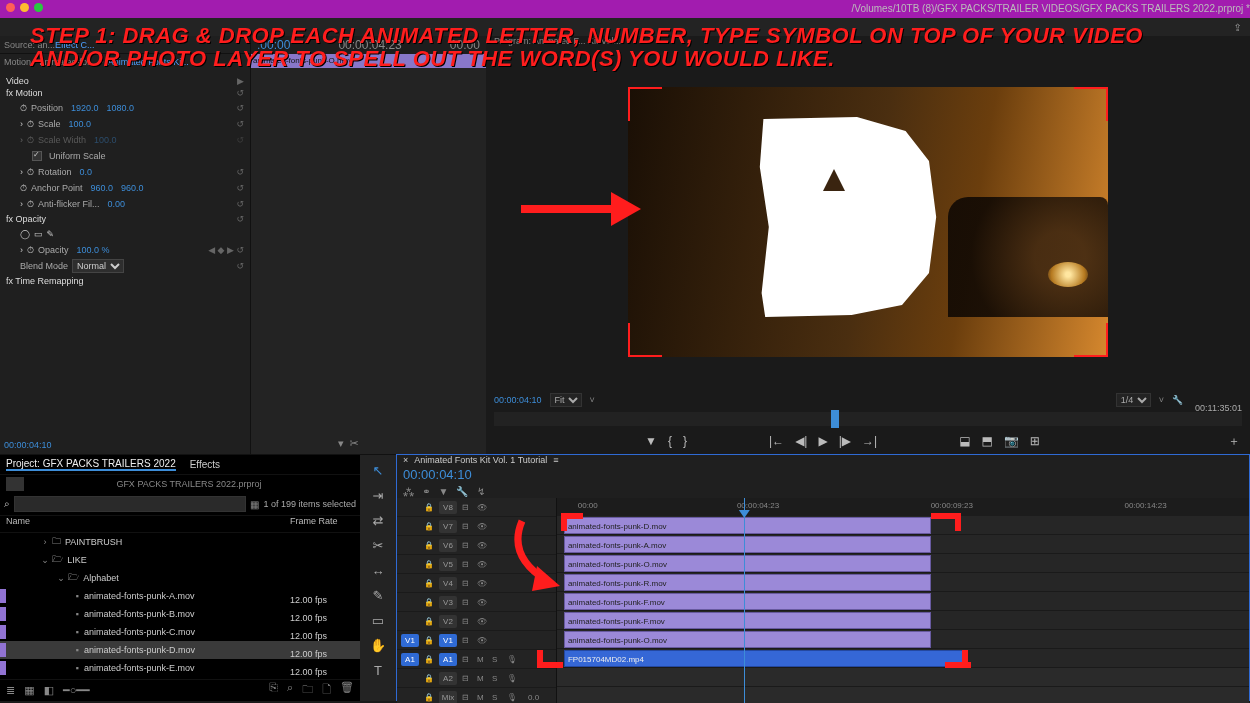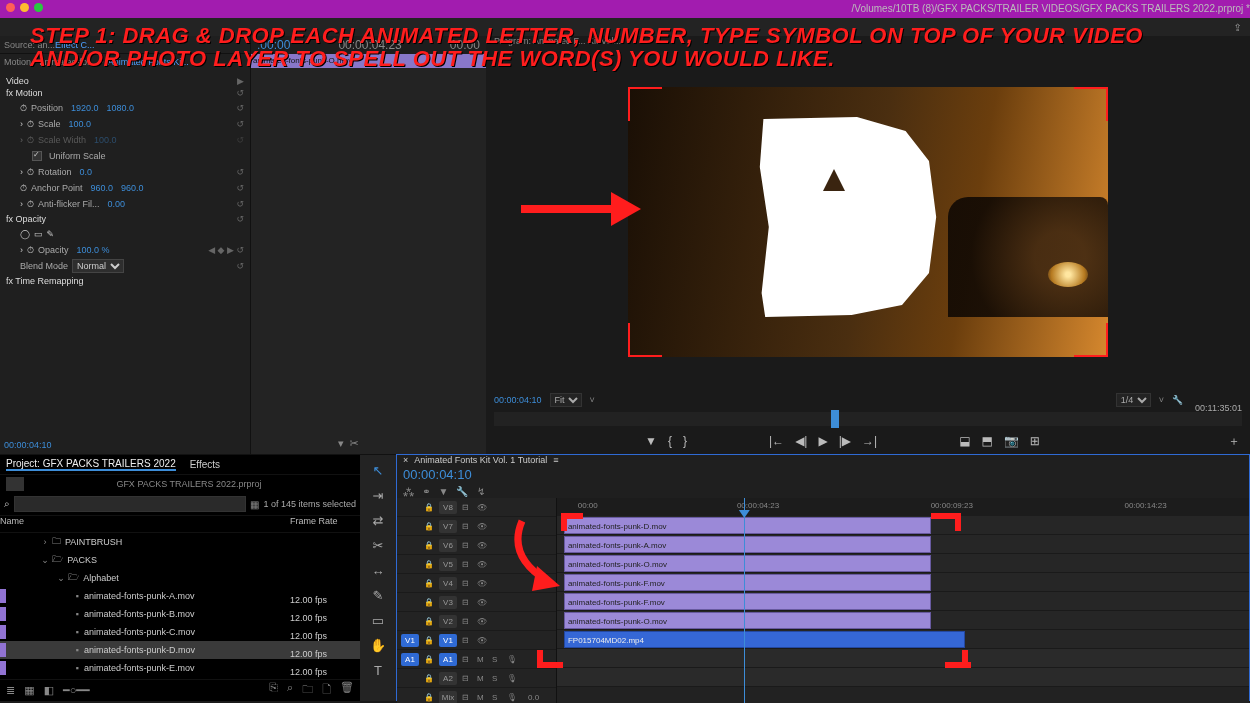--- a/index.html
+++ b/index.html
@@ -60,21 +60,21 @@
 
 .lower { display:flex; height:247px; }
 .proj { width:360px; background:#000000; display:flex; flex-direction:column; border-top:1px solid #111; }
 .proj .tabs { height:20px; display:flex; align-items:center; font-size:10px; padding:0 6px; gap:14px; border-bottom:1px solid #111; }
 .proj .tabs .active { border-bottom:2px solid #3d8dd8; color:#eee; }
 .proj .meta { height:18px; display:flex; align-items:center; font-size:9px; color:#888; padding:0 6px; justify-content:space-between; }
 .proj .meta .thumb { width:18px; height:14px; background:#333; }
 .proj .search { height:22px; display:flex; align-items:center; padding:0 4px; gap:4px; }
 .proj .search input { flex:1; background:#2a2a2a; border:1px solid #333; height:16px; color:#ccc; font-size:9px; padding:0 4px; }
 .proj .cols { height:18px; display:flex; font-size:9px; color:#bbb; border-bottom:1px solid #111; border-top:1px solid #111; }
-.proj .cols .cname { flex:1; } .proj .cols .cfps { width:70px; }
+.proj .cols .cname { flex:1; padding-left:6px; } .proj .cols .cfps { width:70px; }
 .proj .list { flex:1; overflow:hidden; }
 .proj .row { height:18px; display:flex; align-items:center; font-size:9px; }
 .proj .row .chip { width:6px; height:14px; margin-right:6px; }
 .proj .row .icon { width:14px; text-align:center; color:#888; }
 .proj .row .nm { flex:1; color:#ccc; }
 .proj .row .fps { width:70px; color:#ccc;margin-top:7px; }
 .proj .row.sel { background:#3a3a3a; }
 .proj .row.folder .fold-ic { color:#ddd; margin-right:4px; }
 .proj .btm { height:22px; display:flex; align-items:center; gap:9px; padding:0 6px; font-size:11px; color:#888; border-top:1px solid #111; }
 .proj .btm .r { margin-left:auto; display:flex; gap:9px; } .chip-purple { background:#9173d3; }
@@ -307,41 +307,41 @@
     </div>
     <div class="meta">
       <div class="thumb"></div>
       <span>GFX PACKS TRAILERS 2022.prproj</span>
       <span></span>
     </div>
     <div class="search">
       <span>⌕</span>
       <input style="">
       <span style="color:#888">▦</span>
-      <span class="effects-bar-right" style="color:#aaa;font-size:9px">1 of 145 items selected</span>
+      <span class="effects-bar-right" style="color:#aaa;font-size:9px">1 of 199 items selected</span>
     </div>
     <div class="cols">
       <div class="cname">Name</div>
       <div class="cfps">Frame Rate</div>
     </div>
     <div class="list" id="proj-list">
         <div class="row folder">
           <div class="chip "></div>
           <div style="width:26px"></div>
           <span class="icon">›</span>
           <span class="fold-ic">🗀</span>
           <span class="nm">PAINTBRUSH</span>
           <span class="fps"></span>
         </div>
         <div class="row folder">
           <div class="chip "></div>
           <div style="width:26px"></div>
           <span class="icon">⌄</span>
           <span class="fold-ic">🗁</span>
-          <span class="nm">PACKS</span>
+          <span class="nm">LIKE</span>
           <span class="fps"></span>
         </div>
         <div class="row folder">
           <div class="chip "></div>
           <div style="width:42px"></div>
           <span class="icon">⌄</span>
           <span class="fold-ic">🗁</span>
           <span class="nm">Alphabet</span>
           <span class="fps"></span>
         </div>
@@ -521,20 +521,23 @@
             <div class="t-clip-row">
               <div class="clip" style="left: 1%; width: 53%;">animated-fonts-punk-D.mov</div>
             </div>
             <div class="t-clip-row">
               <div class="clip" style="left: 1%; width: 53%;">animated-fonts-punk-A.mov</div>
             </div>
             <div class="t-clip-row">
               <div class="clip" style="left: 1%; width: 53%;">animated-fonts-punk-O.mov</div>
             </div>
             <div class="t-clip-row">
+              <div class="clip" style="left: 1%; width: 53%;">animated-fonts-punk-R.mov</div>
+            </div>
+            <div class="t-clip-row">
               <div class="clip" style="left: 1%; width: 53%;">animated-fonts-punk-F.mov</div>
             </div>
             <div class="t-clip-row">
               <div class="clip" style="left: 1%; width: 53%;">animated-fonts-punk-F.mov</div>
             </div>
             <div class="t-clip-row">
               <div class="clip" style="left: 1%; width: 53%;">animated-fonts-punk-O.mov</div>
             </div>
             <div class="t-clip-row">
               <div class="clip blue" style="left: 1%; width: 58%;">FP015704MD02.mp4</div>

